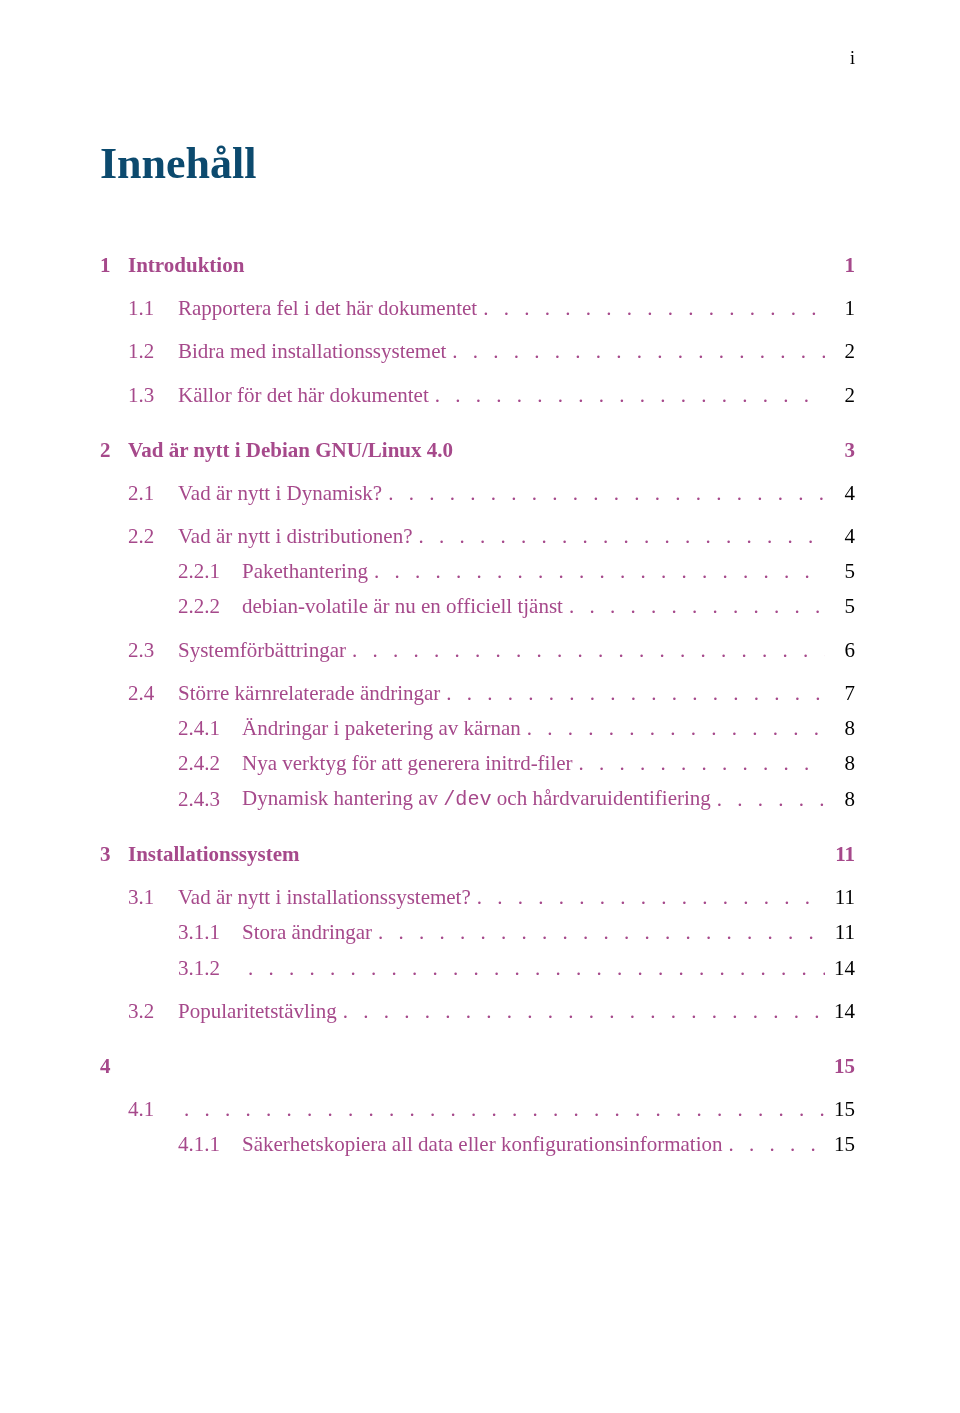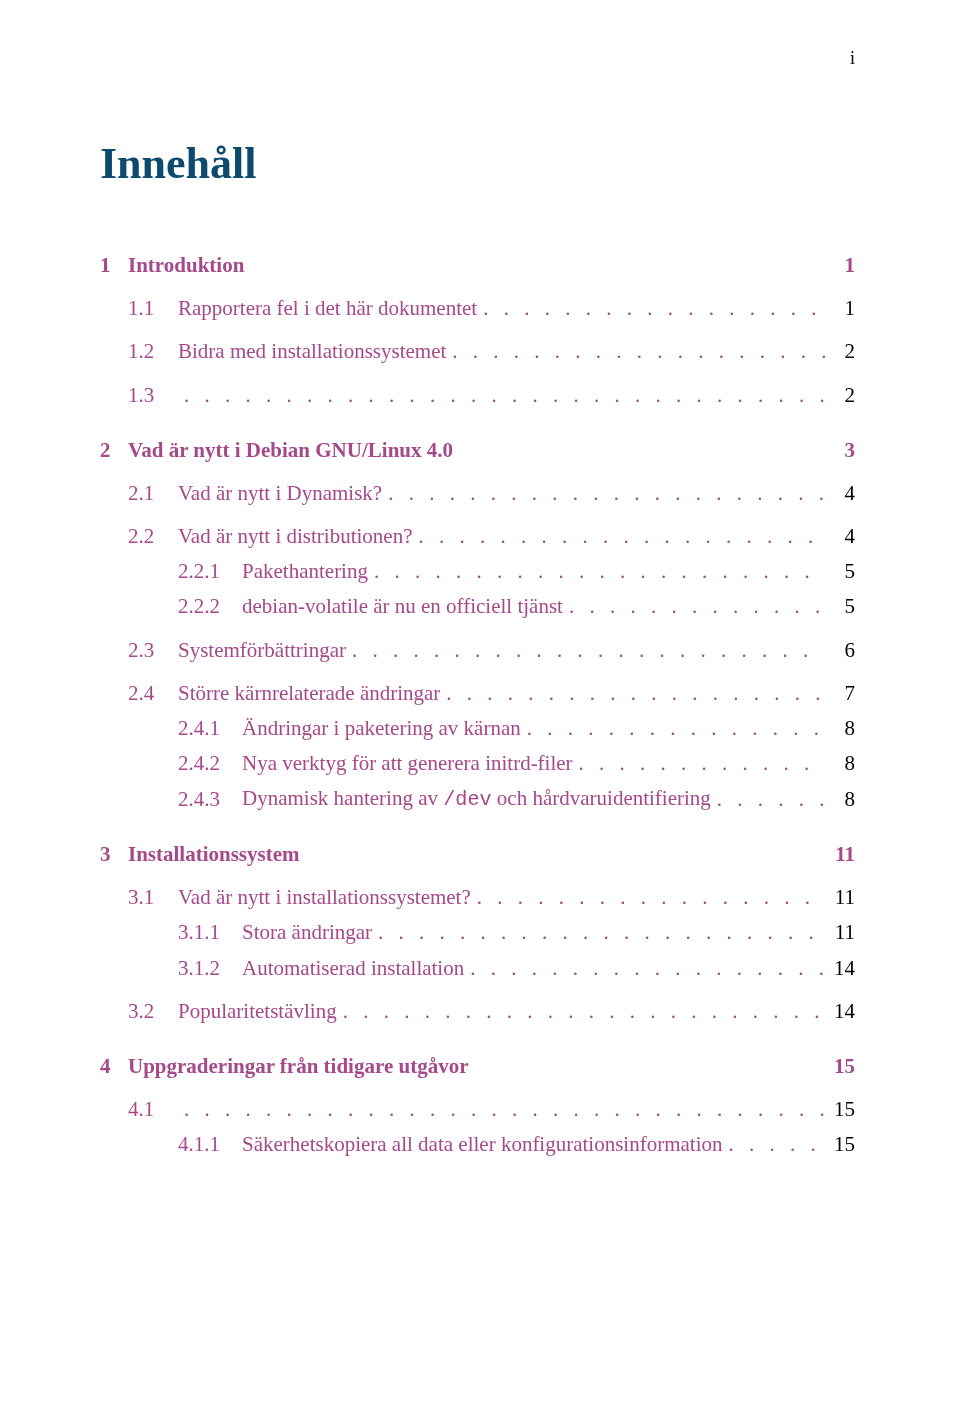--- a/index.html
+++ b/index.html
@@ -114,20 +114,21 @@
         <span class="page-ref">1</span>
       </div>
       <div class="section-row">
         <span class="num">1.2</span>
         <span class="label">Bidra med installationssystemet</span>
         <span class="dots">. . . . . . . . . . . . . . . . . . . . . . . . . . . . . . . . . . . . . . . . . . . . . . . . . . . . . . . . . . . . . . . . . . . . .</span>
         <span class="page-ref">2</span>
       </div>
       <div class="section-row">
         <span class="num">1.3</span>
+        <span class="label">Källor för det här dokumentet</span>
         <span class="dots">. . . . . . . . . . . . . . . . . . . . . . . . . . . . . . . . . . . . . . . . . . . . . . . . . . . . . . . . . . . . . . . . . . . . .</span>
         <span class="page-ref">2</span>
       </div>
       <div class="chapter-row">
         <span class="num">2</span>
         <span class="label">Vad är nytt i Debian GNU/Linux 4.0</span>
         <span style="flex: 1 1 auto;"></span>
         <span class="page-ref">3</span>
       </div>
       <div class="section-row">
@@ -197,33 +198,31 @@
         <span class="page-ref">11</span>
       </div>
       <div class="subsection-row">
         <span class="num">3.1.1</span>
         <span class="label">Stora ändringar</span>
         <span class="dots">. . . . . . . . . . . . . . . . . . . . . . . . . . . . . . . . . . . . . . . . . . . . . . . . . . . . . . . . . . . . . . . . . . . . .</span>
         <span class="page-ref">11</span>
       </div>
       <div class="subsection-row">
         <span class="num">3.1.2</span>
-        <span class="label">Automatiserad installation</span>
         <span class="dots">. . . . . . . . . . . . . . . . . . . . . . . . . . . . . . . . . . . . . . . . . . . . . . . . . . . . . . . . . . . . . . . . . . . . .</span>
         <span class="page-ref">14</span>
       </div>
       <div class="section-row">
         <span class="num">3.2</span>
         <span class="label">Popularitetstävling</span>
         <span class="dots">. . . . . . . . . . . . . . . . . . . . . . . . . . . . . . . . . . . . . . . . . . . . . . . . . . . . . . . . . . . . . . . . . . . . .</span>
         <span class="page-ref">14</span>
       </div>
       <div class="chapter-row">
         <span class="num">4</span>
-        <span class="label">Uppgraderingar från tidigare utgåvor</span>
         <span style="flex: 1 1 auto;"></span>
         <span class="page-ref">15</span>
       </div>
       <div class="section-row">
         <span class="num">4.1</span>
         <span class="dots">. . . . . . . . . . . . . . . . . . . . . . . . . . . . . . . . . . . . . . . . . . . . . . . . . . . . . . . . . . . . . . . . . . . . .</span>
         <span class="page-ref">15</span>
       </div>
       <div class="subsection-row">
         <span class="num">4.1.1</span>

